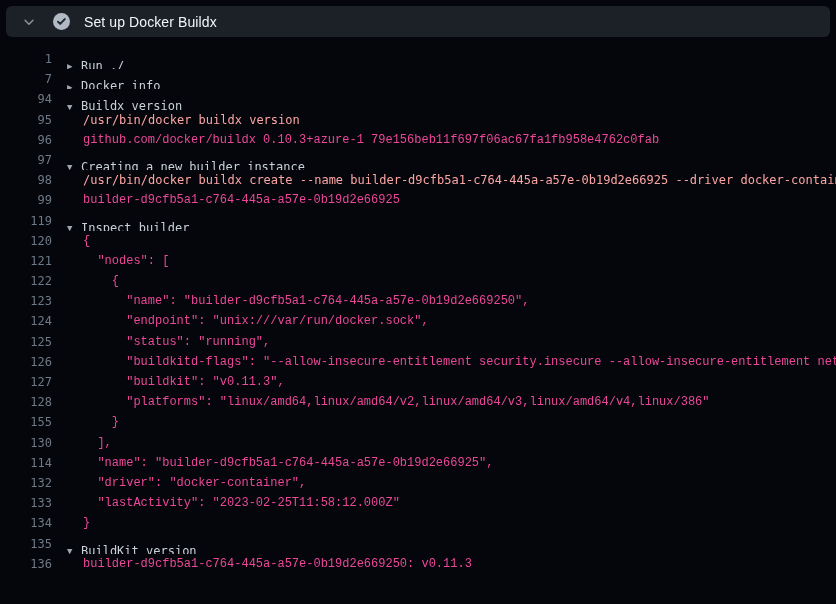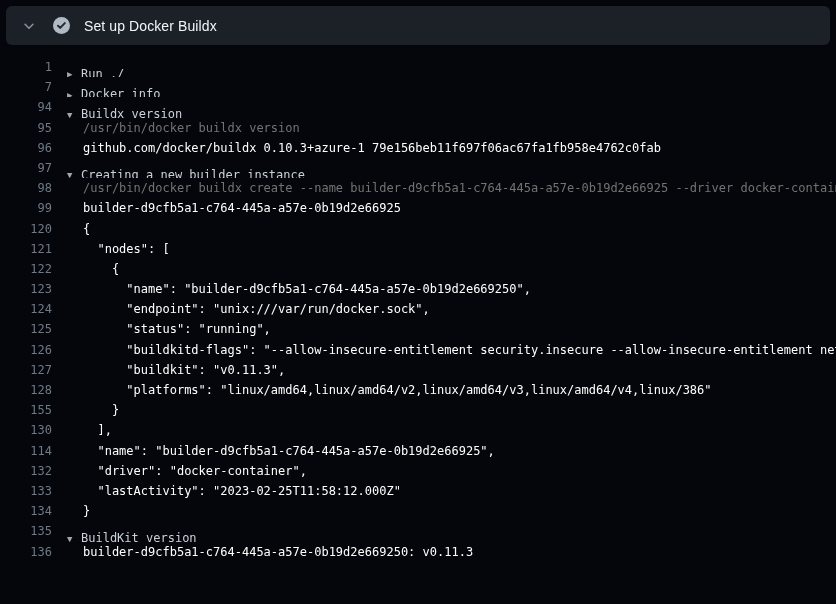--- a/index.html
+++ b/index.html
@@ -3,21 +3,21 @@
 <meta charset="utf-8">
 <style>
   html,body{margin:0;padding:0;}
   body{
     width:836px;height:604px;overflow:hidden;
     background:#04060b;
     font-family:"Liberation Sans", sans-serif;
   }
   .step-header{
     margin:6px 6px 0 6px;
-    height:39px;
+    height:31px;
     background:#1c2128;
     border-radius:6px;
     display:flex;
     align-items:center;
     padding:0 14px;
     box-sizing:border-box;
     cursor:pointer;
   }
   .chev{display:flex;align-items:center;justify-content:center;width:18px;height:18px;margin-right:14px;}
   .status{display:flex;align-items:center;justify-content:center;width:18px;height:18px;margin-right:14px;}
@@ -54,22 +54,22 @@
   }
   .row.group{cursor:pointer;}
   .row.group .body{color:#c9d1d9;margin-top:7px;}
   .arrow{
     display:inline-block;
     width:14px;
     color:#9ea7b1;
     font-size:9px;
     vertical-align:middle;
   }
-  .row.output .body{color:#ffffff;padding-left:16px;}
-  .row.command .body{color:#737373;padding-left:16px;}
+  .row.output .body{color:#ec4899;padding-left:16px;font-family:Liberation Mono, monospace;}
+  .row.command .body{color:#fca5a5;padding-left:16px;}
 </style>
 </head>
 <body>
 
 <div>
 
   <div class="step-header">
     <span class="chev">
       <svg width="14" height="14" viewBox="0 0 16 16" aria-hidden="true">
         <path d="M3.5 6l4.5 4.5L12.5 6" fill="none" stroke="#8b949e" stroke-width="1.7" stroke-linecap="round" stroke-linejoin="round"></path>
@@ -86,20 +86,21 @@
 
   <div class="log">
       <div class="row group"><a class="num">1</a><span class="body"><span class="arrow">▶</span>Run ./</span></div>
       <div class="row group"><a class="num">7</a><span class="body"><span class="arrow">▶</span>Docker info</span></div>
       <div class="row group"><a class="num">94</a><span class="body"><span class="arrow">▼</span>Buildx version</span></div>
       <div class="row command"><a class="num">95</a><span class="body">/usr/bin/docker buildx version</span></div>
       <div class="row output"><a class="num">96</a><span class="body">github.com/docker/buildx 0.10.3+azure-1 79e156beb11f697f06ac67fa1fb958e4762c0fab</span></div>
       <div class="row group"><a class="num">97</a><span class="body"><span class="arrow">▼</span>Creating a new builder instance</span></div>
       <div class="row command"><a class="num">98</a><span class="body">/usr/bin/docker buildx create --name builder-d9cfb5a1-c764-445a-a57e-0b19d2e66925 --driver docker-container</span></div>
       <div class="row output"><a class="num">99</a><span class="body">builder-d9cfb5a1-c764-445a-a57e-0b19d2e66925</span></div>
+      <div class="row group"><a class="num">119</a><span class="body"><span class="arrow">▼</span>Inspect builder</span></div>
       <div class="row output"><a class="num">120</a><span class="body">{</span></div>
       <div class="row output"><a class="num">121</a><span class="body">  "nodes": [</span></div>
       <div class="row output"><a class="num">122</a><span class="body">    {</span></div>
       <div class="row output"><a class="num">123</a><span class="body">      "name": "builder-d9cfb5a1-c764-445a-a57e-0b19d2e669250",</span></div>
       <div class="row output"><a class="num">124</a><span class="body">      "endpoint": "unix:///var/run/docker.sock",</span></div>
       <div class="row output"><a class="num">125</a><span class="body">      "status": "running",</span></div>
       <div class="row output"><a class="num">126</a><span class="body">      "buildkitd-flags": "--allow-insecure-entitlement security.insecure --allow-insecure-entitlement networ</span></div>
       <div class="row output"><a class="num">127</a><span class="body">      "buildkit": "v0.11.3",</span></div>
       <div class="row output"><a class="num">128</a><span class="body">      "platforms": "linux/amd64,linux/amd64/v2,linux/amd64/v3,linux/amd64/v4,linux/386"</span></div>
       <div class="row output"><a class="num">155</a><span class="body">    }</span></div>

